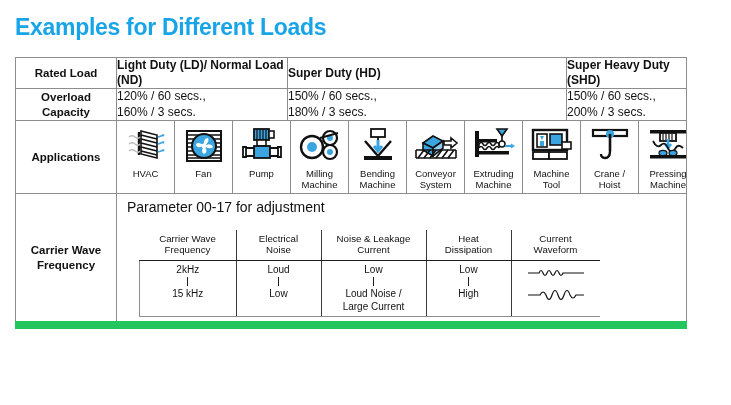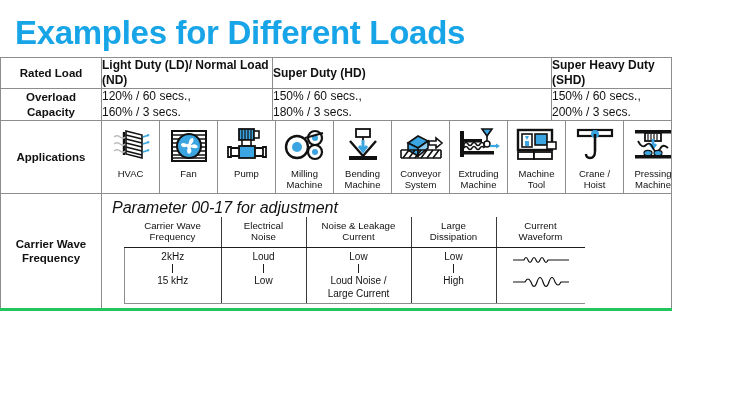--- a/index.html
+++ b/index.html
@@ -8,34 +8,34 @@
     background:#ffffff;
     font-family:"Liberation Sans", sans-serif;
     -webkit-font-smoothing:antialiased;
     overflow:hidden;
   }
   .page{position:relative;width:731px;height:405px;}
 
   
   .title{
     position:absolute;left:15px;top:14px;
-    font-size:33px;font-weight:bold;
+    font-size:23px;font-weight:bold;
     color:#18a5e8;
     letter-spacing:-0.3px;
     white-space:nowrap;
   }
 
   
   .tbl{
-    position:absolute;left:0;top:57px;
+    position:absolute;left:15px;top:57px;
     width:667px;
     border-collapse:collapse;
     table-layout:fixed;
     border-top:1px solid #8d8d8d;
-    border-bottom:3px solid #22c55e;
+    border-bottom:8px solid #22c55e;
   }
   .tbl td{
     border:1px solid #8d8d8d;
     padding:0;
     vertical-align:middle;
     background:#ffffff;
   }
 
   
   .lbl{
@@ -86,21 +86,21 @@
   .app .cap{
     font-size:9.5px;color:#111;line-height:1.12;margin-top:2px;
   }
   td.apps-cell{padding:0;}
 
   
   td.cw-cell{padding:0;}
   .cw{
     padding:5px 0 4px 10px;
   }
-  .cw .cw-title{font-size:16px;color:#111;margin-bottom:0;font-style:italic;}
+  .cw .cw-title{font-size:14px;color:#111;margin-bottom:15px;}
   .cwtbl{
     border-collapse:collapse;
     table-layout:fixed;
     width:430px;
     margin-left:12px;
   }
   .cwtbl th{
     font-size:9.7px;font-weight:normal;color:#111;
     text-align:center;line-height:1.14;
     padding:3px 2px 4px 2px;
@@ -400,21 +400,21 @@
               </th>
               <th style="width:80px">
                 <span>Electrical</span><br>
                 <span>Noise</span>
               </th>
               <th style="width:100px">
                 <span>Noise &amp; Leakage</span><br>
                 <span>Current</span>
               </th>
               <th style="width:80px">
-                <span>Large</span><br>
+                <span>Heat</span><br>
                 <span>Dissipation</span>
               </th>
               <th style="width:84px">
                 <span>Current</span><br>
                 <span>Waveform</span>
               </th>
             </tr>
             <tr>
               <td>
                 <div class="arrowcol">

